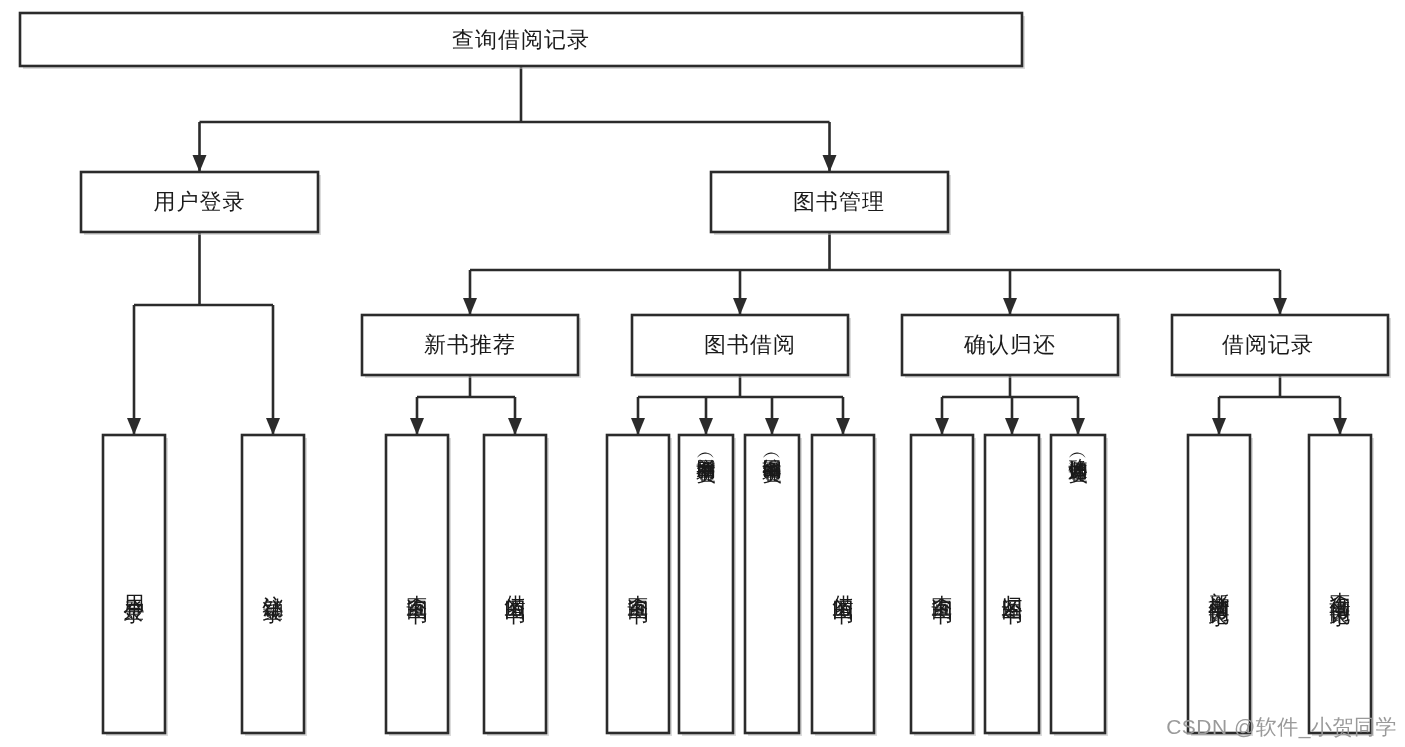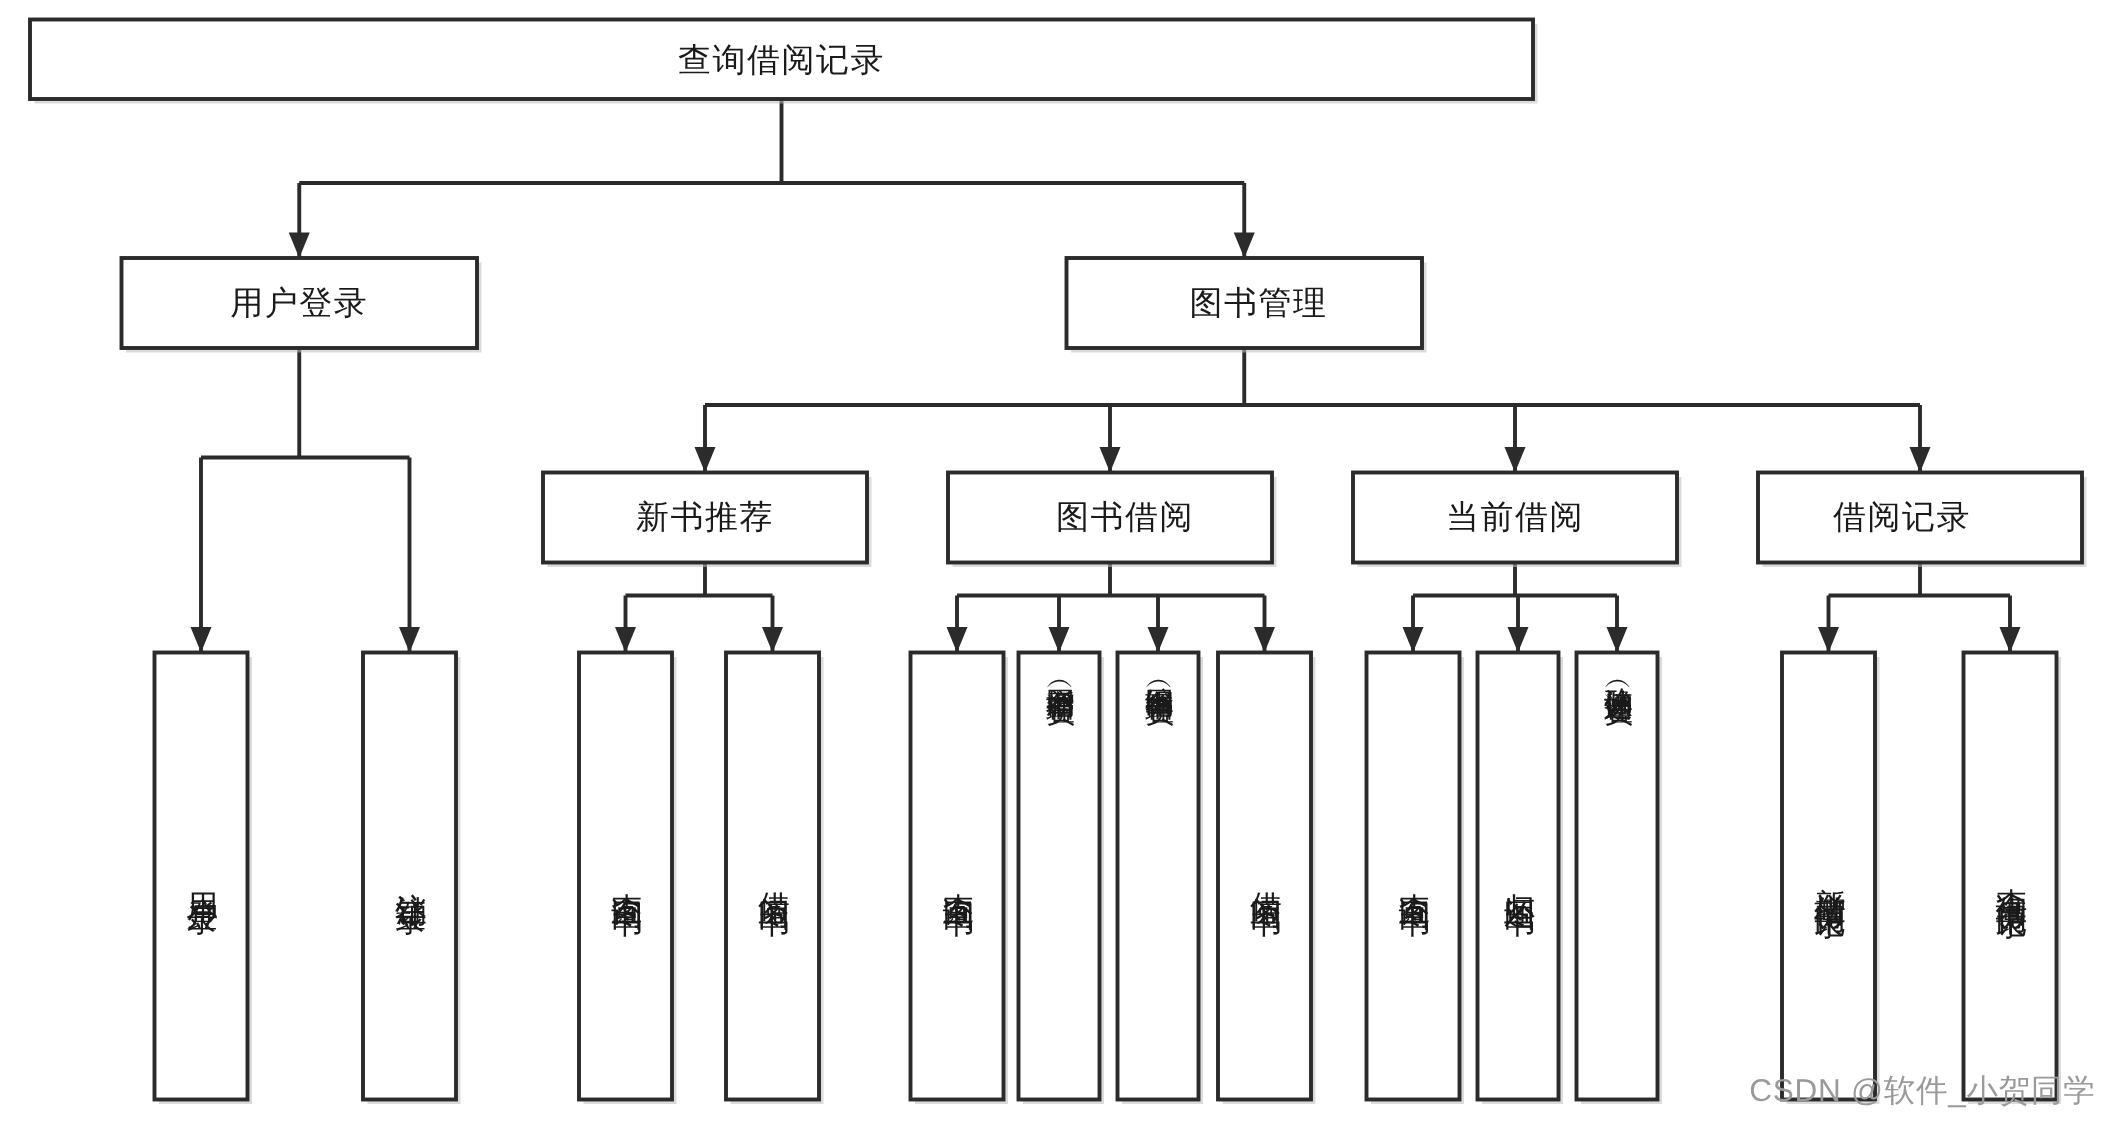--- a/index.html
+++ b/index.html
@@ -201,21 +201,21 @@
       <div class="hlabel-wrap" style="left: 711px; top: 172px; width: 256px; height: 60px;">
         <div class="hlabel-text">图书管理</div>
       </div>
       <div class="hlabel-wrap" style="left: 362px; top: 315px; width: 216px; height: 60px; border-radius: 26px;">
         <div class="hlabel-text">新书推荐</div>
       </div>
       <div class="hlabel-wrap" style="left: 632px; top: 315px; width: 236px; height: 60px;">
         <div class="hlabel-text">图书借阅</div>
       </div>
       <div class="hlabel-wrap" style="left: 902px; top: 315px; width: 216px; height: 60px;">
-        <div class="hlabel-text">当前借阅</div>
+        <div class="hlabel-text">确认归还</div>
       </div>
       <div class="hlabel-wrap" style="left: 1160px; top: 315px; width: 216px; height: 60px;">
         <div class="hlabel-text">借阅记录</div>
       </div>
       <div class="vlabel-wrap" style="left: 103px; top: 435px; width: 62px; height: 298px; align-items: center; box-sizing: border-box;">
         <div class="vlabel-text">用户登录</div>
       </div>
       <div class="vlabel-wrap" style="left: 242px; top: 435px; width: 62px; height: 298px; align-items: center; box-sizing: border-box;">
         <div class="vlabel-text">注销登录</div>
       </div>

